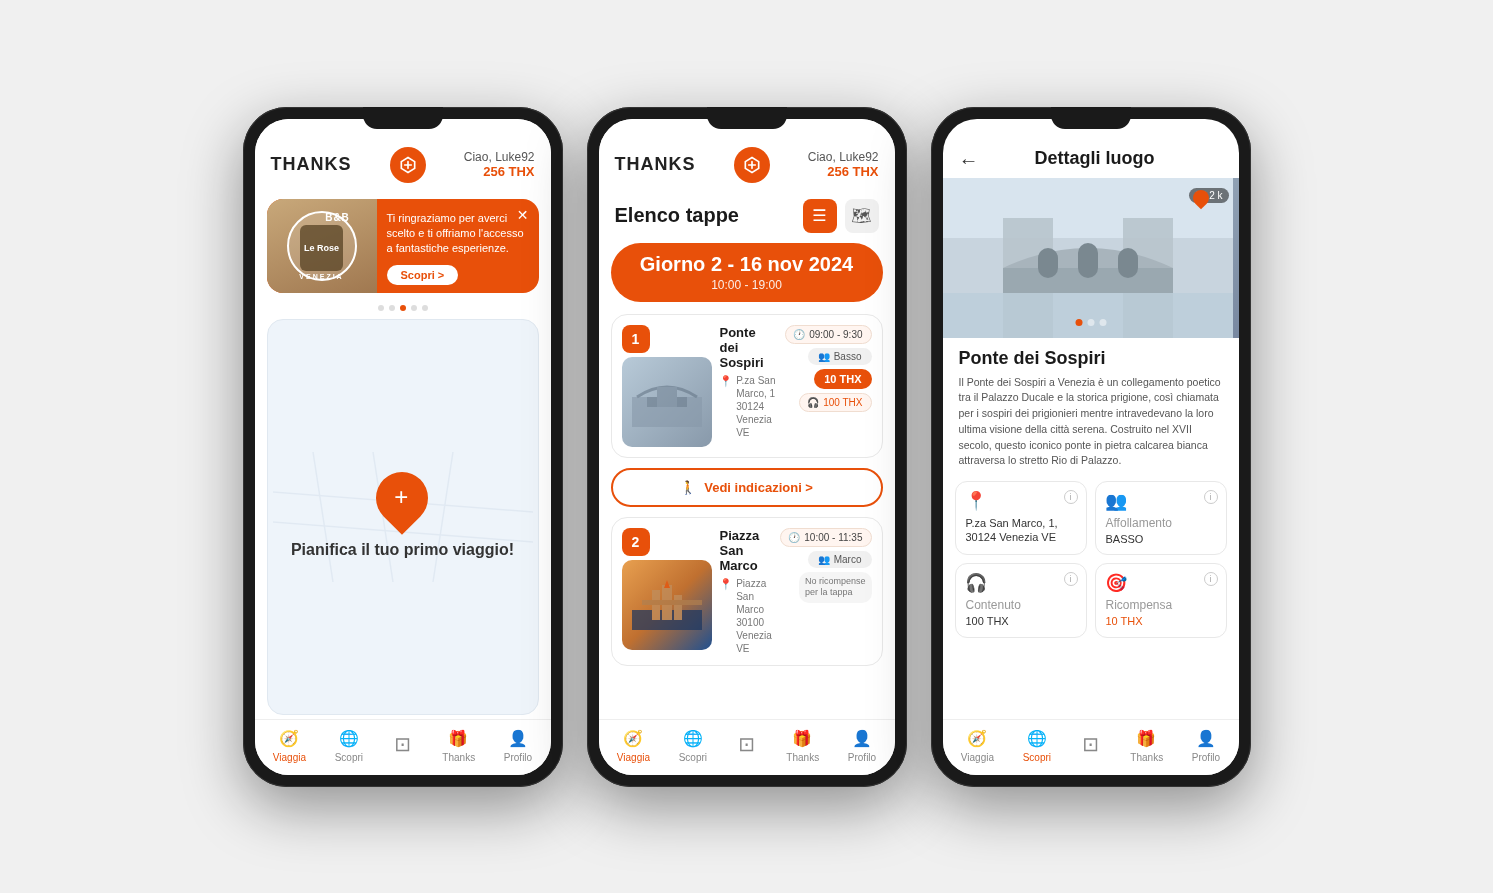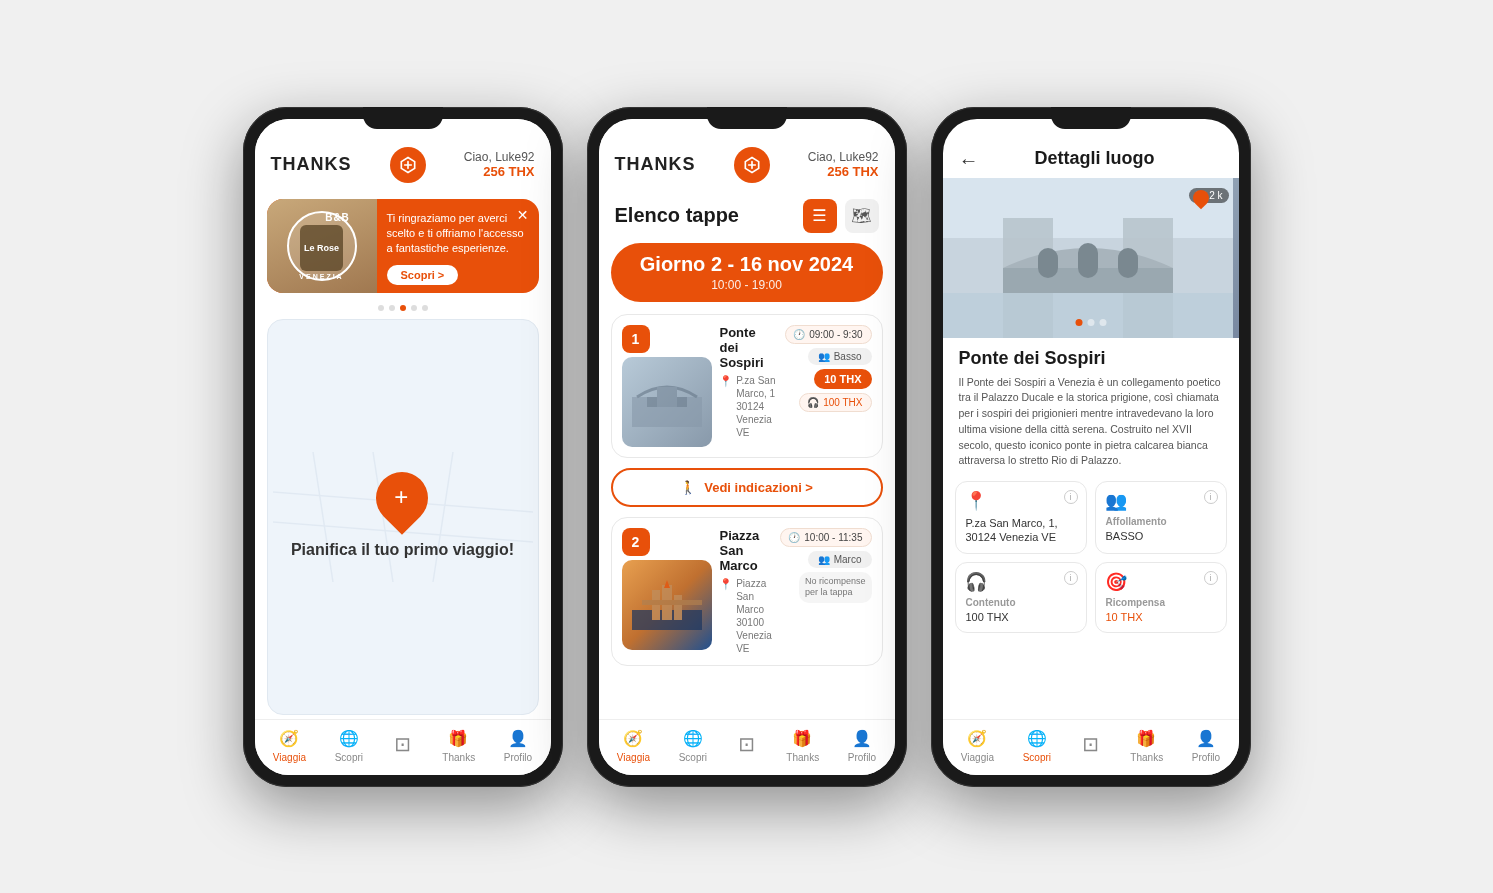--- a/index.html
+++ b/index.html
@@ -445,24 +445,23 @@
       border-radius: 12px;
       padding: 8px 10px;
       position: relative;
     }
     .detail-card .dc-icon {
       font-size: 18px;
       color: #e8500a;
       margin-bottom: 4px;
     }
     .detail-card .dc-label {
-      font-size: 10px;
+      font-size: 12px;
       color: #999;
       margin-bottom: 2px;
-      font-weight: bold;
     }
     .detail-card .dc-value {
       font-size: 11px;
       color: #333;
       font-weight: 400;
       line-height: 1.3;
     }
     .detail-card .dc-value.orange { color: #e8500a; }
     .detail-card .info-icon {
       position: absolute;

